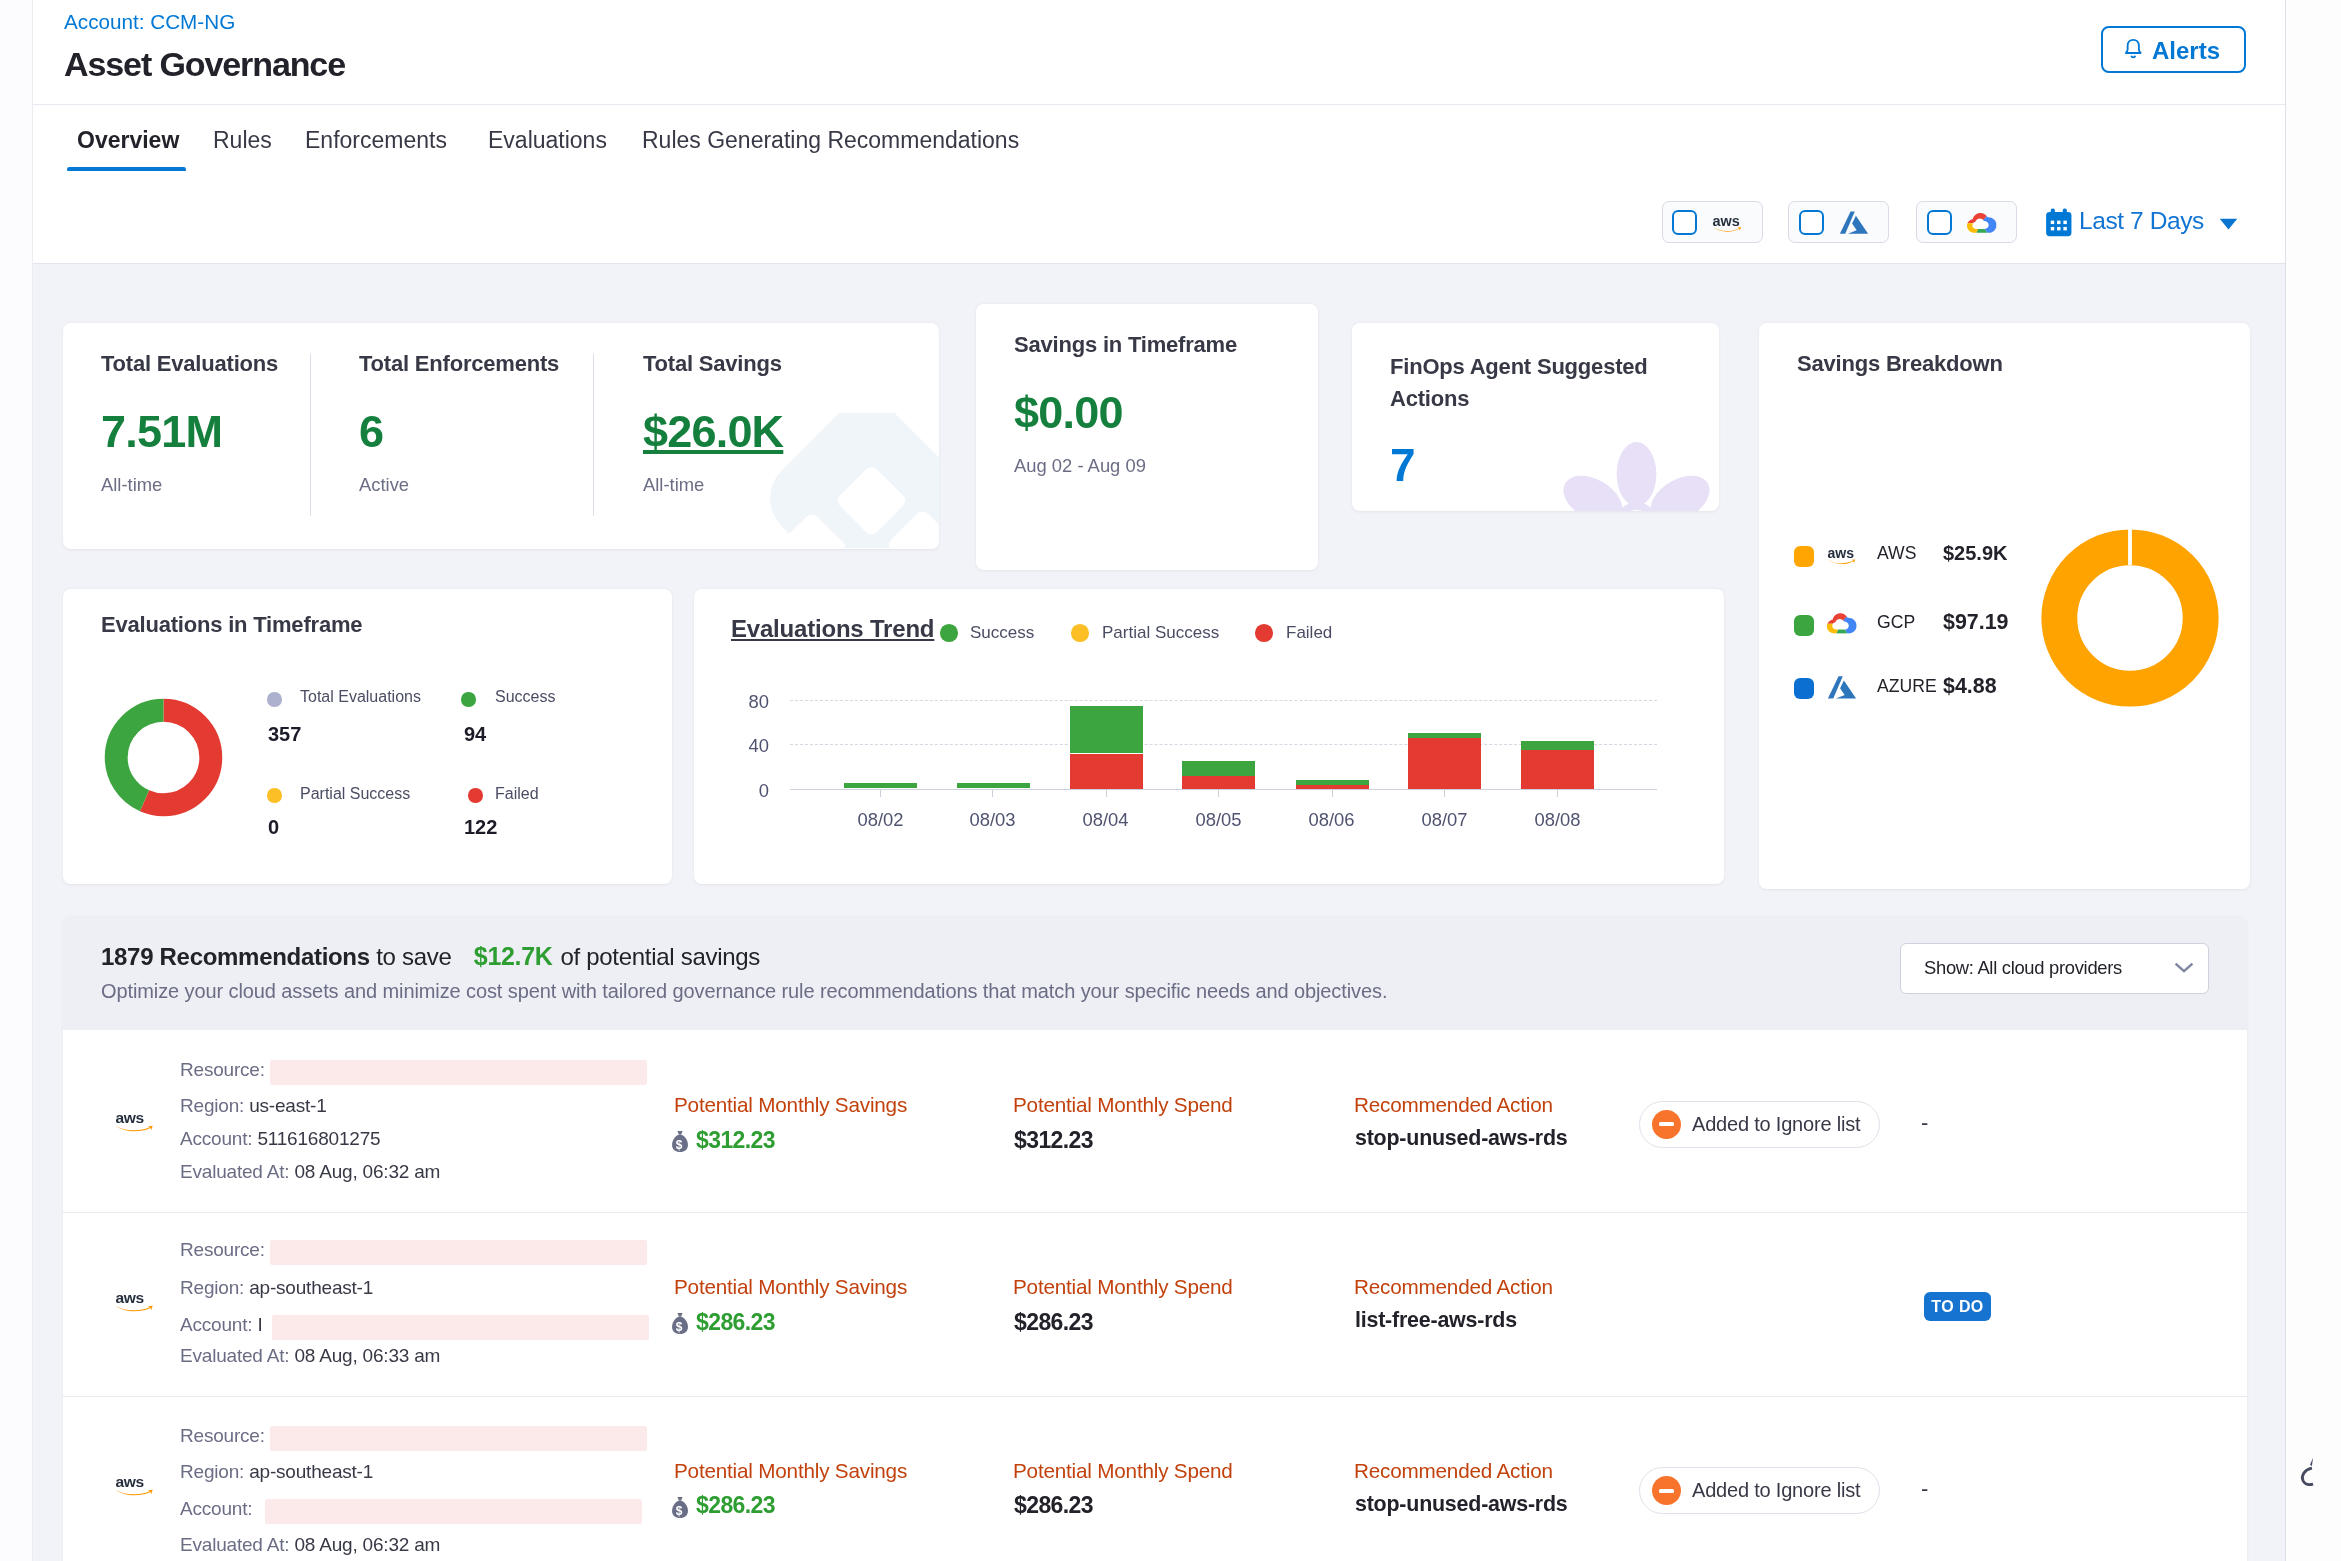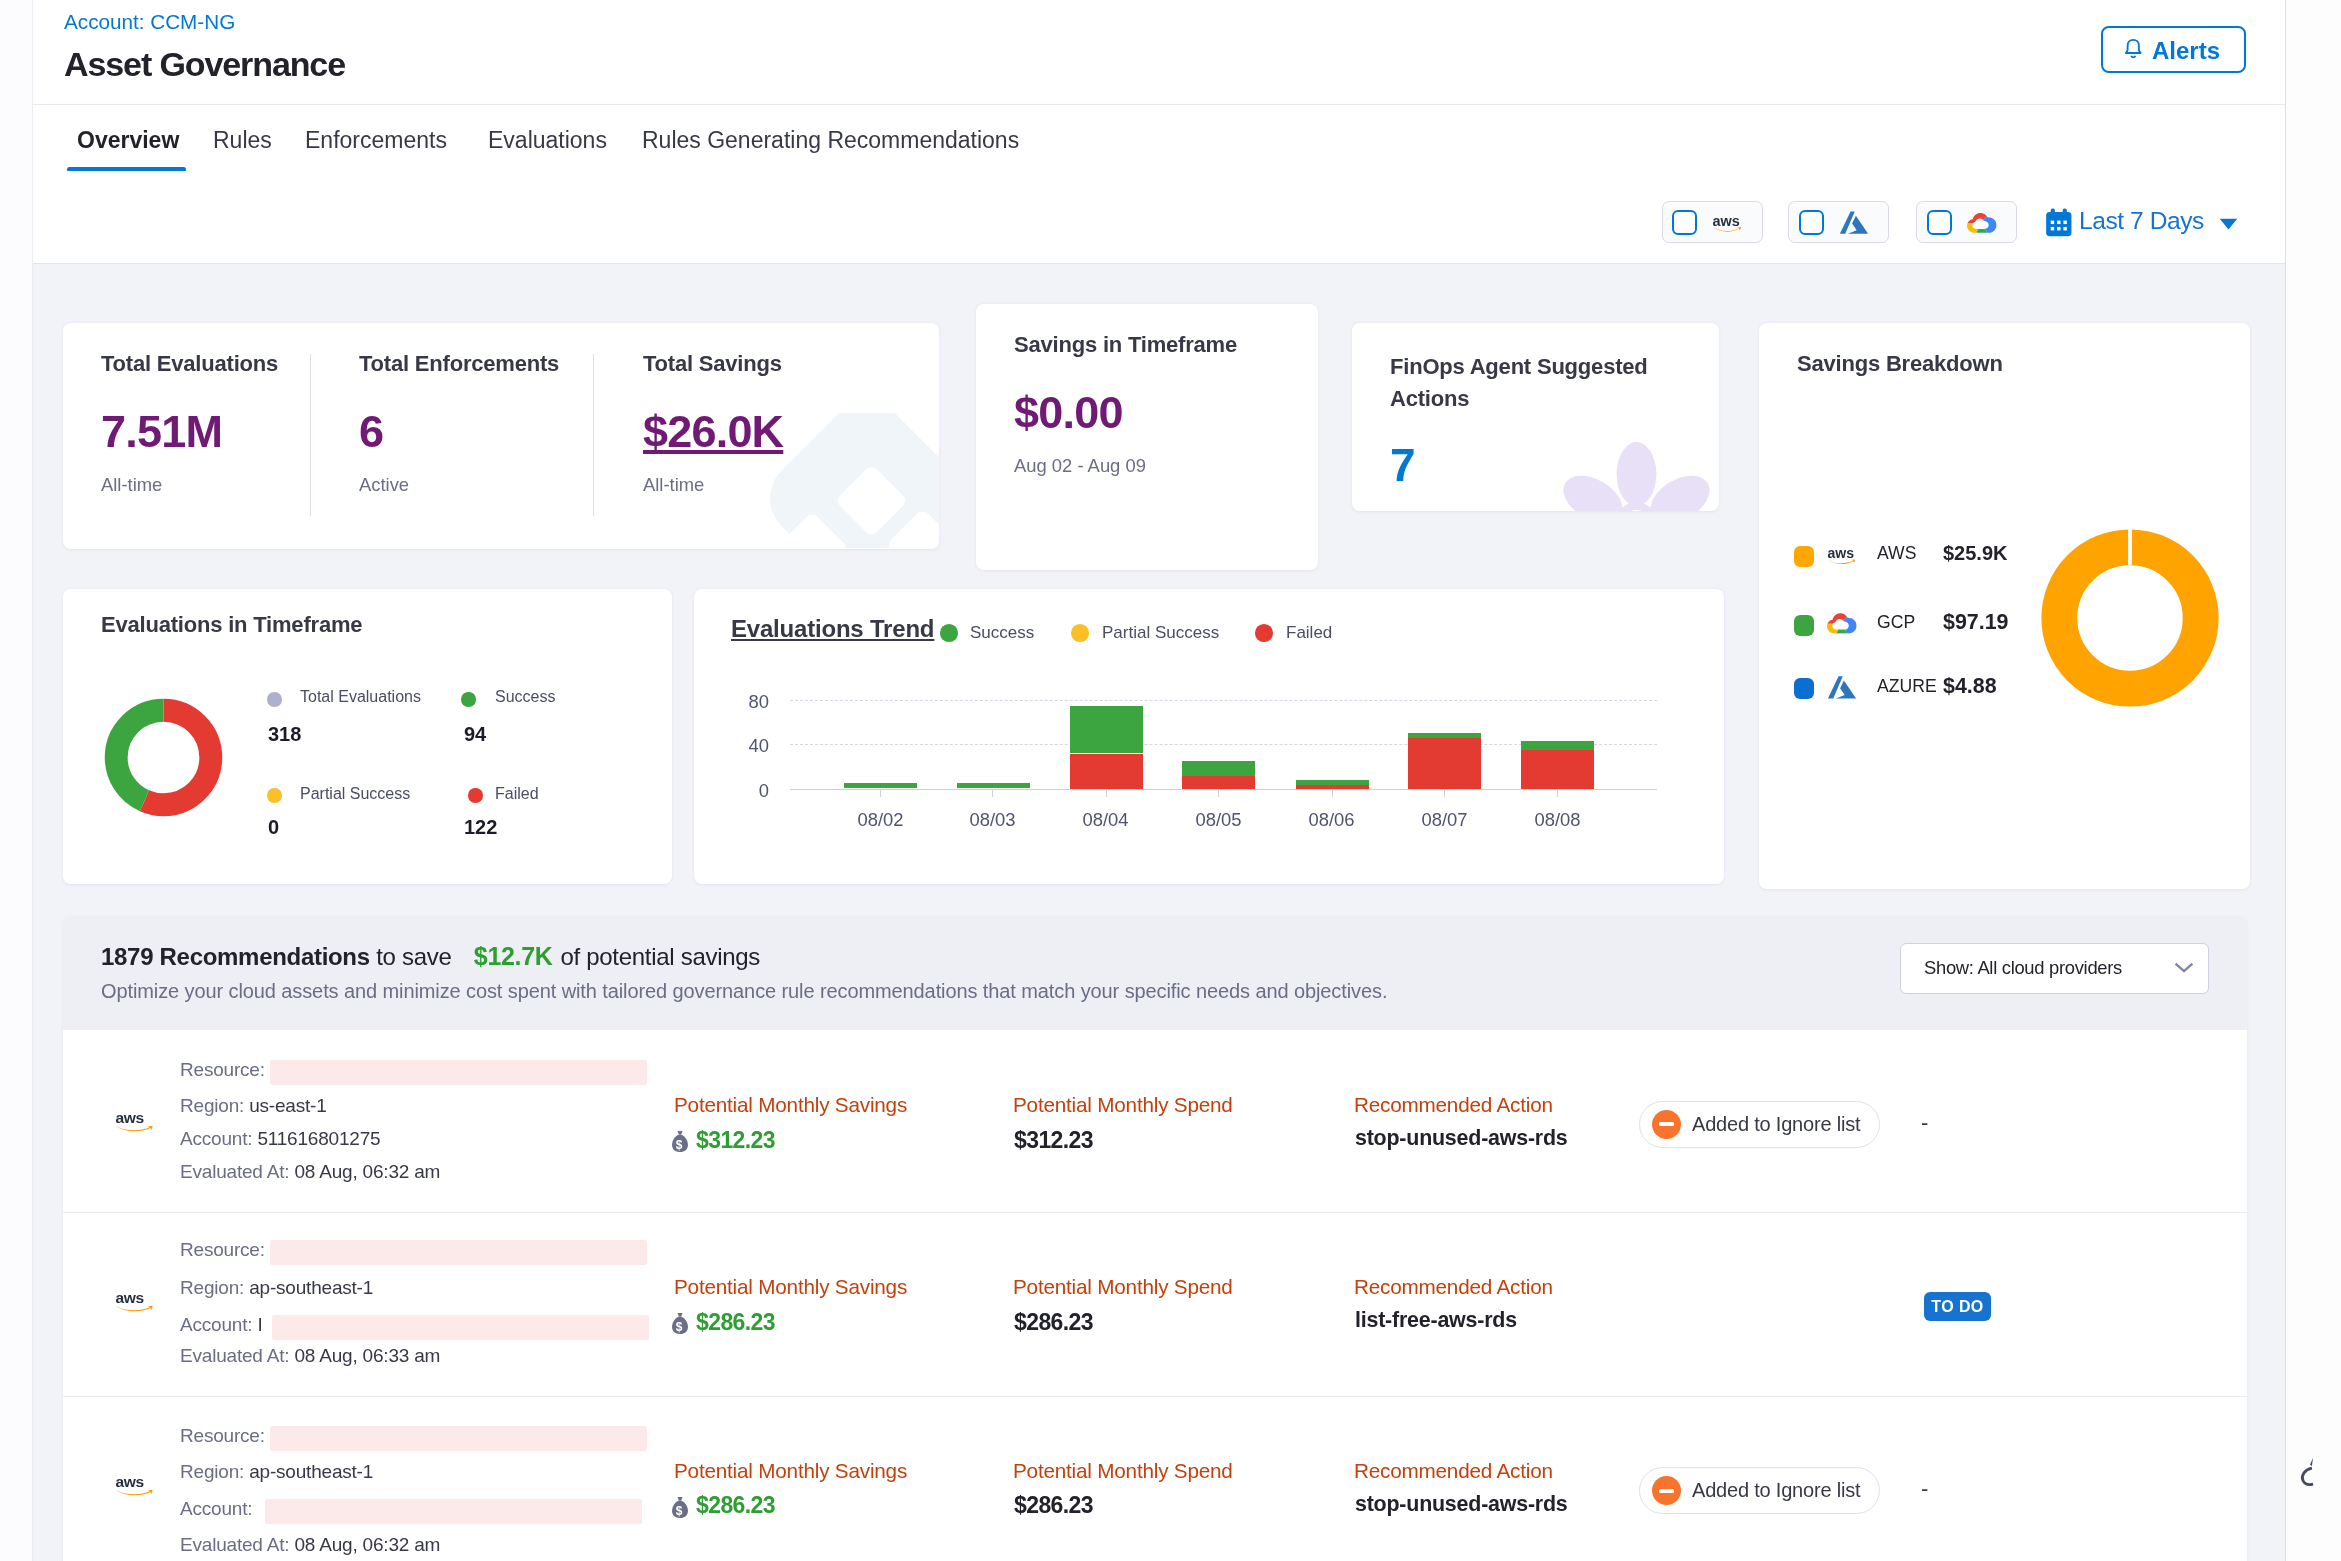--- a/index.html
+++ b/index.html
@@ -1,21 +1,21 @@
 <!DOCTYPE html>
 <html style="font-size:12.2px"><head>
 <meta charset="utf-8">
 <style>
   * { margin:0; padding:0; box-sizing:border-box; }
   html,body { width:2342px; height:1561px; font-family:"Liberation Sans",sans-serif; background:#fff; }
   #page { position:relative; width:2342px; height:1561px; overflow:hidden; background:#fff; }
   .abs { position:absolute; }
   .card { position:absolute; background:#fff; border-radius:7.7px; box-shadow:0 0.8px 3.1px rgba(40,41,61,0.07); }
   .ctitle { font-size:22px; font-weight:bold; color:#383946; letter-spacing:-0.2px; }
-  .cnum { font-size:45px; font-weight:bold; color:#701a75; letter-spacing:-0.8px;}
+  .cnum { font-size:45px; font-weight:bold; color:#15803d; letter-spacing:-0.8px;}
   .csub { font-size:18.4px; color:#6b6d85; }
   .dark { color:#383946; }
   .rlbl { position:absolute; font-size:19px; color:#6b6d85; letter-spacing:-0.2px; }
   .clbl { position:absolute; font-size:20.7px; color:#c2410c; letter-spacing:-0.2px; }
   .cval { position:absolute; font-size:21.4px; font-weight:bold; color:#22222A; letter-spacing:-0.2px; }
   .mval { position:absolute; font-size:23px; font-weight:bold; letter-spacing:-0.6px; color:#22222A; }
   .lleg { position:absolute; font-size:16px; color:#4a4d63; }
   .lnum { position:absolute; font-size:20px; font-weight:bold; color:#1c1c28; }
   .tleg { position:absolute; font-size:17px; color:#4a4d63; }
 </style>
@@ -193,21 +193,21 @@
     <div class="abs" style="left:38px;top:23px;font-size:22px;font-weight:bold;color:#383946;letter-spacing:-0.2px;">Evaluations in Timeframe</div>
     <svg class="abs" style="left:41px;top:109px;" width="119" height="119" viewBox="0 0 156 156">
       <g transform="rotate(-90 78 78)">
         <circle cx="78" cy="78" r="62" fill="none" stroke="#E33B31" stroke-width="30" stroke-dasharray="220.1 169.5"></circle>
         <circle cx="78" cy="78" r="62" fill="none" stroke="#3DA53F" stroke-width="30" stroke-dasharray="0 220.1 169.5 0"></circle>
       </g>
     </svg>
 
     <div class="abs" style="left:204px;top:103px;width:14.5px;height:14.5px;border-radius:50%;background:#AEB1CE;"></div>
     <div class="lleg" style="left:237px;top:99px;">Total Evaluations</div>
-    <div class="lnum" style="left:205px;top:134px;">318</div>
+    <div class="lnum" style="left:205px;top:134px;">357</div>
     <div class="abs" style="left:398px;top:103px;width:14.5px;height:14.5px;border-radius:50%;background:#3DA53F;"></div>
     <div class="lleg" style="left:432px;top:99px;">Success</div>
     <div class="lnum" style="left:401px;top:134px;">94</div>
     <div class="abs" style="left:204px;top:199px;width:14.5px;height:14.5px;border-radius:50%;background:#FCC026;"></div>
     <div class="lleg" style="left:237px;top:196px;">Partial Success</div>
     <div class="lnum" style="left:205px;top:227px;">0</div>
     <div class="abs" style="left:405px;top:199px;width:14.5px;height:14.5px;border-radius:50%;background:#E33B31;"></div>
     <div class="lleg" style="left:432px;top:196px;">Failed</div>
     <div class="lnum" style="left:401px;top:227px;">122</div>
   </div>

